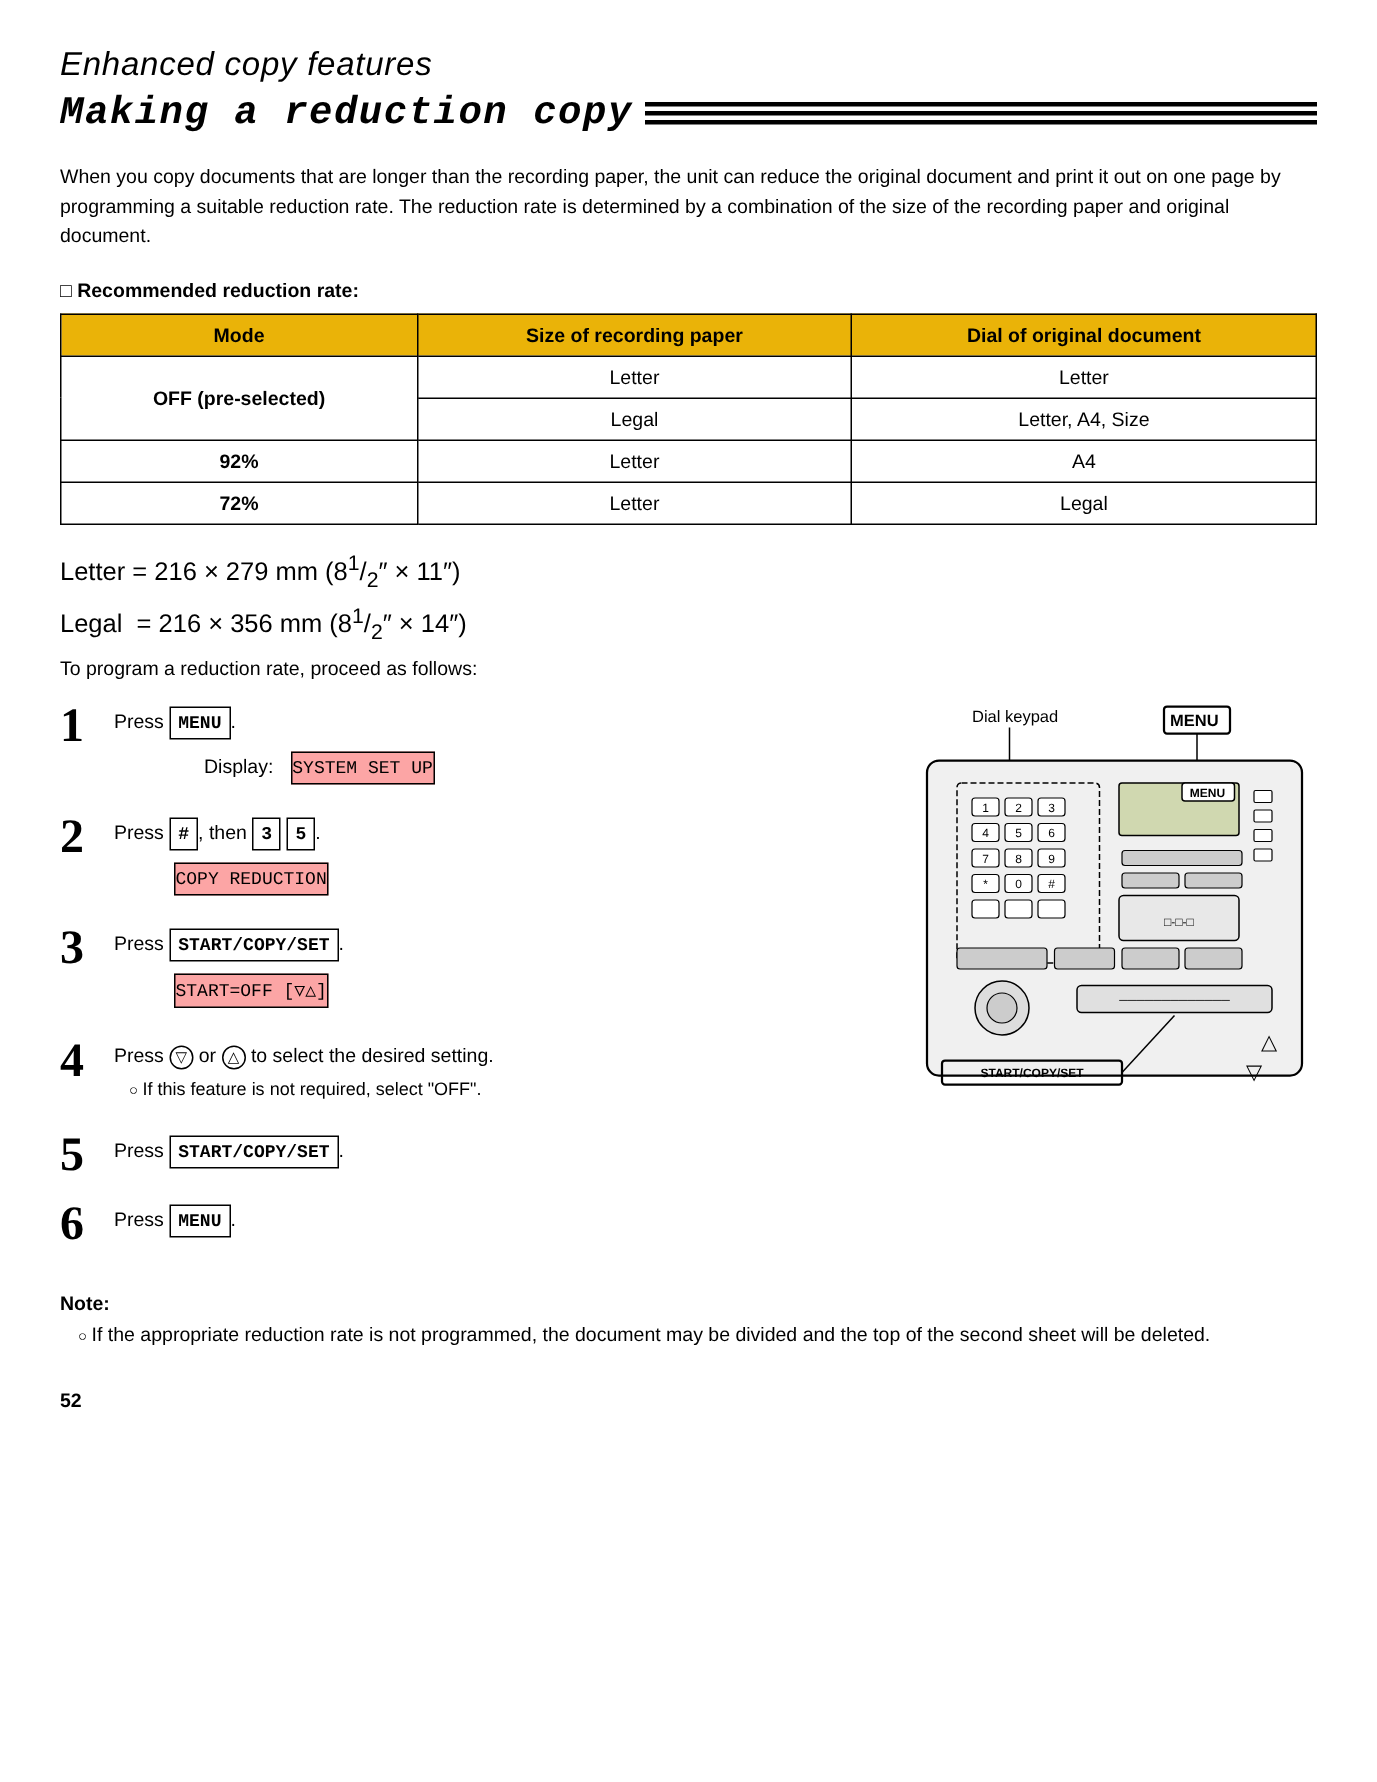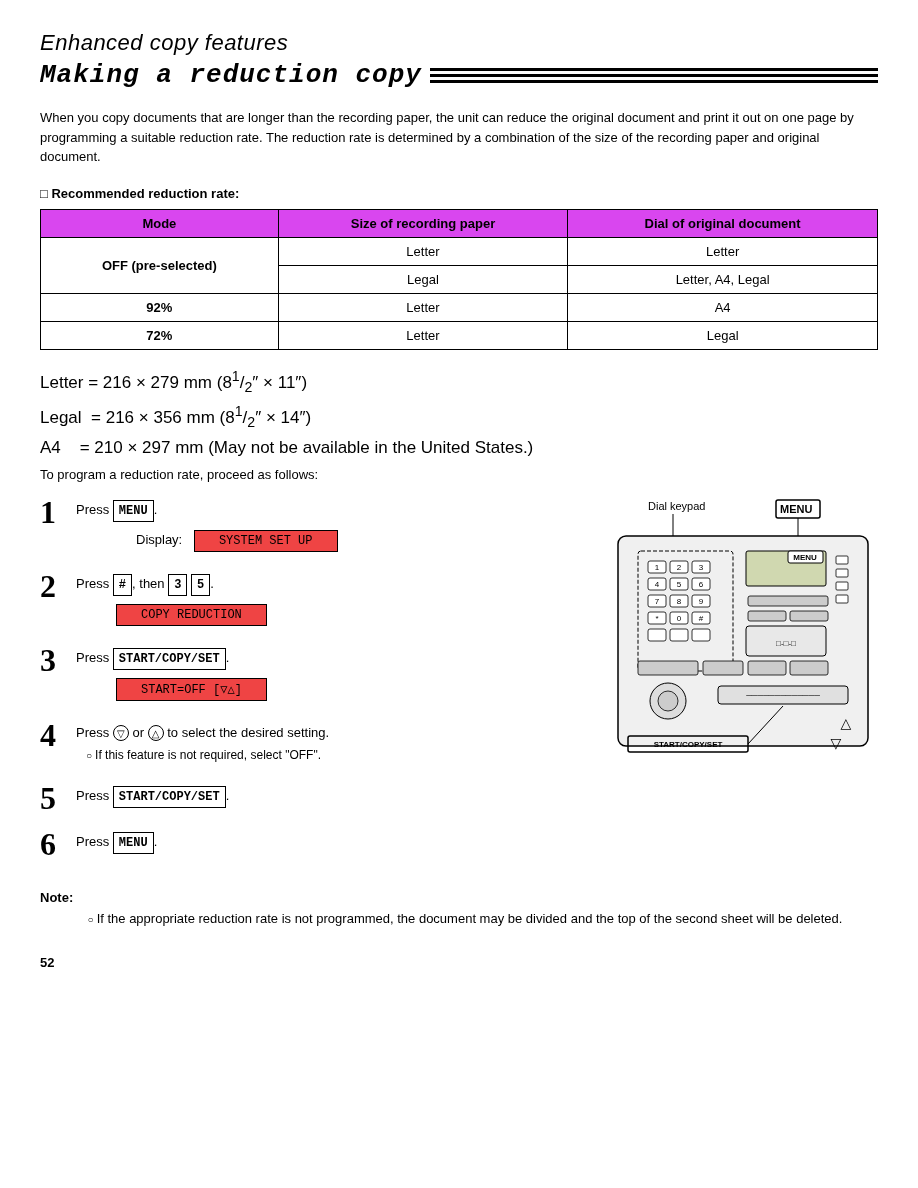--- a/index.html
+++ b/index.html
@@ -70,21 +70,21 @@
       border-collapse: collapse;
       margin-bottom: 14px;
       font-size: 13px;
     }
     .reduction-table th, .reduction-table td {
       border: 1px solid #000;
       padding: 6px 10px;
       text-align: center;
     }
     .reduction-table thead th {
-      background: #d946ef;
+      background: #eab308;
       font-weight: bold;
     }
     .reduction-table td.mode-cell {
       font-weight: bold;
     }
 
     
     .footnotes {
       font-size: 17px;
       line-height: 1.7;
@@ -151,24 +151,24 @@
       font-weight: bold;
       font-size: 12px;
       font-family: 'Courier New', Courier, monospace;
       background: #fff;
     }
 
     
     .display-box {
       display: inline-block;
       border: 1.5px solid #000;
-      padding: 3px 24px;
+      padding: 3px 0;
       font-family: 'Courier New', Courier, monospace;
       font-size: 12px;
-      background: #ef4444;
+      background: #fca5a5;
       margin-top: 4px;
       margin-bottom: 4px;
     }
 
     
     .diagram-container {
       position: relative;
       margin-top: 0;
     }
     .diagram-svg {
@@ -181,21 +181,20 @@
       margin-top: 16px;
       font-size: 13px;
     }
     .note-label {
       font-weight: bold;
       margin-bottom: 4px;
     }
     .note-item {
       line-height: 1.5;
       margin-left: 12px;
-      text-align: center;
     }
     .note-item::before {
       content: "○";
       font-size: 10px;
       margin-right: 3px;
     }
 
     
     .page-number {
       margin-top: 26px;
@@ -231,39 +230,38 @@
     </tr>
   </thead>
   <tbody>
     <tr>
       <td class="mode-cell" rowspan="2">OFF (pre-selected)</td>
       <td>Letter</td>
       <td>Letter</td>
     </tr>
     <tr>
       <td>Legal</td>
-      <td>Letter, A4, Legal</td>
+      <td>Letter, A4, Size</td>
     </tr>
     <tr>
       <td class="mode-cell">92%</td>
       <td>Letter</td>
       <td>A4</td>
     </tr>
     <tr>
       <td class="mode-cell">72%</td>
       <td>Letter</td>
       <td>Legal</td>
     </tr>
   </tbody>
 </table>
 
 <div class="footnotes">
   <div>Letter&nbsp;= 216 × 279 mm (8<sup>1</sup>/<sub>2</sub>″ × 11″)</div>
   <div>Legal&nbsp;&nbsp;= 216 × 356 mm (8<sup>1</sup>/<sub>2</sub>″ × 14″)</div>
-  <div>A4&nbsp;&nbsp;&nbsp;&nbsp;= 210 × 297 mm (May not be available in the United States.)</div>
 </div>
 
 <p class="instructions-heading">To program a reduction rate, proceed as follows:</p>
 
 <div class="steps-diagram">
 
   <div class="steps-col">
 
     <div class="step">
       <div class="step-number">1</div>

